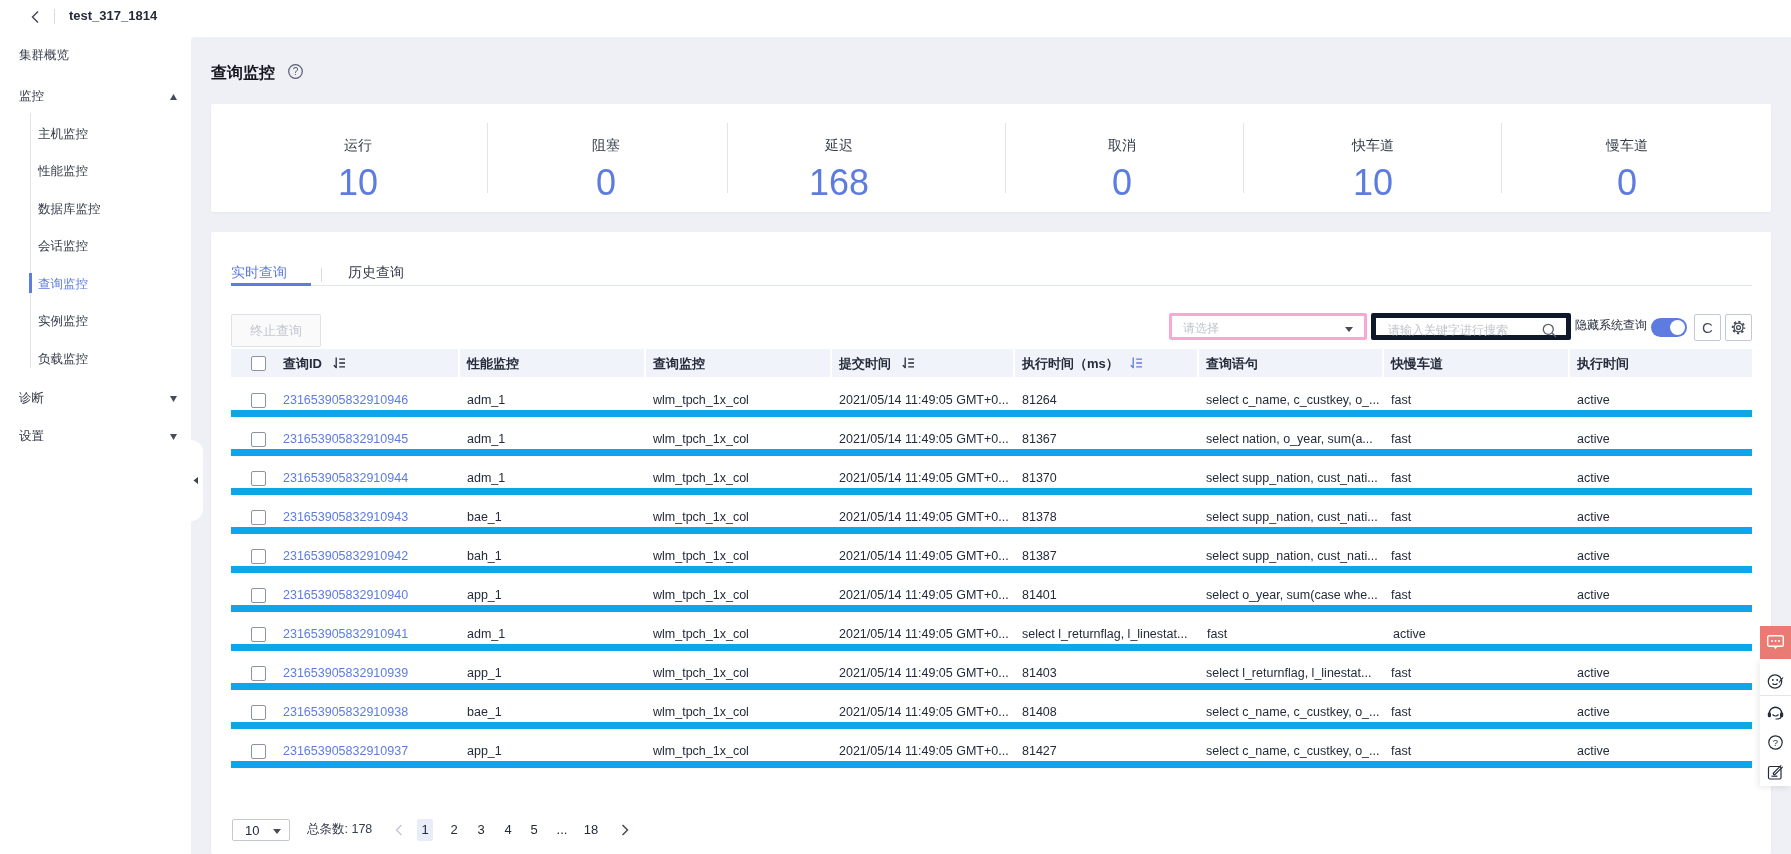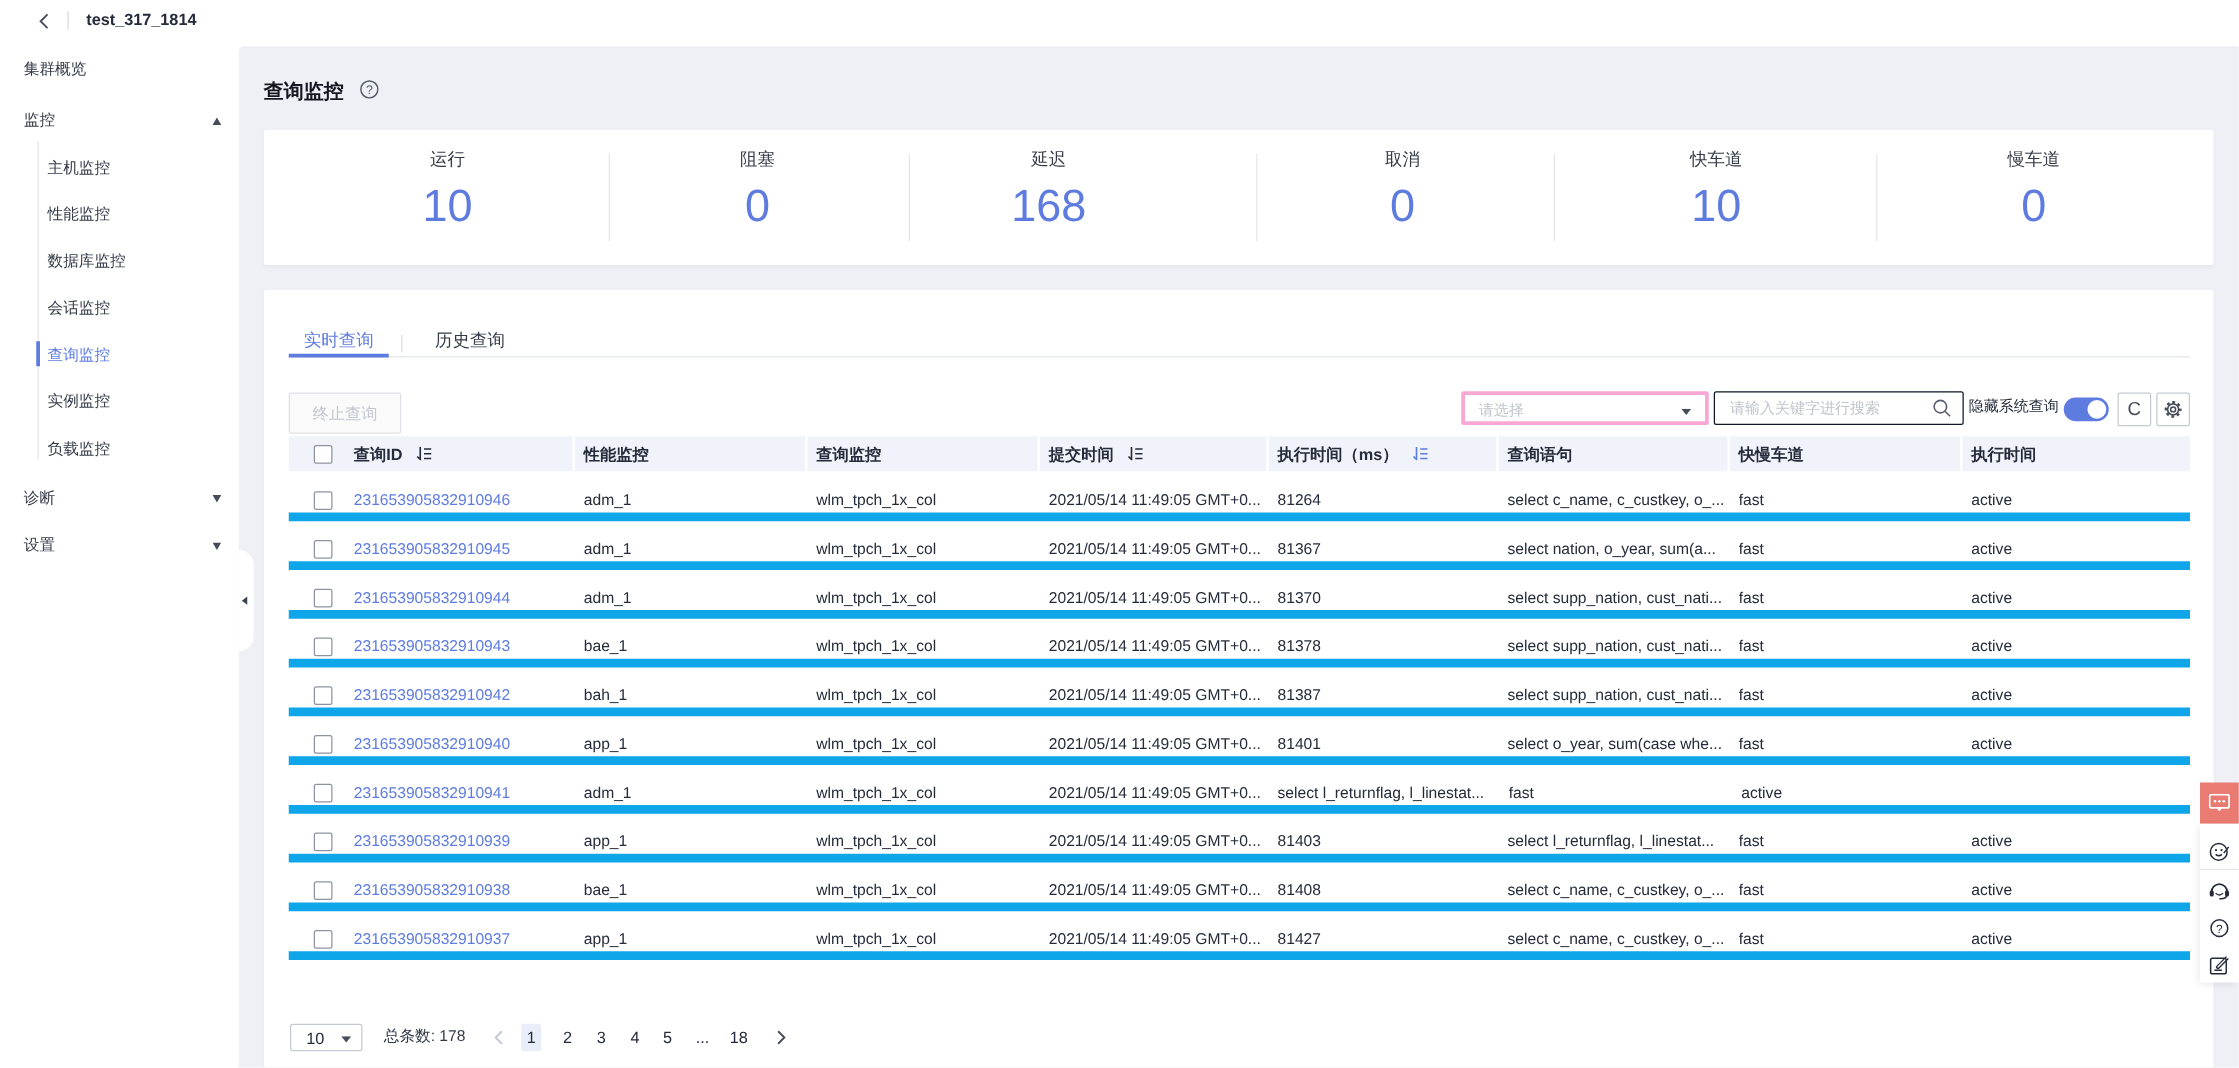--- a/index.html
+++ b/index.html
@@ -81,33 +81,33 @@
     <div class="abs sdiv" style="left:276px"></div>
     <div class="abs sdiv" style="left:516px"></div>
     <div class="abs sdiv" style="left:794px"></div>
     <div class="abs sdiv" style="left:1032px"></div>
     <div class="abs sdiv" style="left:1290px"></div>
   </div>
 
   <div class="abs" style="left:20px;top:195px;width:1560px;height:622px;background:#fff;border-radius:2px;box-shadow:0 1px 3px rgba(0,0,0,.04)">
 
     <div class="abs" style="left:20px;top:53px;width:1521px;height:1px;background:#e1e5eb"></div>
-    <div class="abs" style="left:20px;top:29px;width:80px;height:25px;text-align:center;font-size:14px;line-height:22px;color:#5e7ce0;border-bottom:3px solid #5e7ce0">实时查询</div>
+    <div class="abs" style="left:20px;top:29px;width:80px;height:25px;text-align:left;font-size:14px;line-height:22px;color:#5e7ce0;border-bottom:3px solid #5e7ce0">实时查询</div>
     <div class="abs" style="left:110px;top:36px;width:1px;height:14px;background:#d8dae0"></div>
     <div class="abs" style="left:125px;top:29px;width:80px;height:25px;text-align:center;font-size:14px;line-height:22px;color:#343a47">历史查询</div>
 
     <div class="abs" style="left:20px;top:82px;width:90px;height:33px;background:#fafafa;border:1px solid #dfe1e6;border-radius:2px;text-align:center;line-height:31px;font-size:13px;color:#c3c7cf">终止查询</div>
 
     <div class="abs" style="left:958px;top:81px;width:198px;height:27px;background:#fff;border:3px solid #f9a8d4;border-radius:2px">
       <div class="abs" style="left:11px;top:6px;font-size:12px;line-height:13px;color:#c0c4cc">请选择</div>
       <svg class="abs" style="right:11px;top:11px" width="8" height="5" viewBox="0 0 8 5">
           <path d="M0 0 L8 0 L4 5 Z" fill="#464c59"></path>
         </svg>
     </div>
-    <div class="abs" style="left:1160px;top:81px;width:200px;height:27px;background:#fff;border:1px solid #0f172a;border-radius:2px">
+    <div class="abs" style="left:1160px;top:81px;width:200px;height:27px;background:#fff;border:5px solid #0f172a;border-radius:2px">
       <div class="abs" style="left:12px;top:6px;font-size:12px;line-height:13px;color:#c0c4cc">请输入关键字进行搜索</div>
       <svg class="abs" style="right:9px;top:5px" width="15" height="15" viewBox="0 0 15 15">
           <circle cx="6.3" cy="6.3" r="5" fill="none" stroke="#575d6c" stroke-width="1.3"></circle>
           <path d="M10 10 L14 14" stroke="#575d6c" stroke-width="1.3"></path>
         </svg>
     </div>
     <div class="abs" style="left:1364px;top:87px;font-size:12px;line-height:13px;color:#252b3a">隐藏系统查询</div>
     <div class="abs" style="left:1440px;top:86px;width:36px;height:19px;background:#5e7ce0;border-radius:10px">
       <div class="abs" style="right:2px;top:2px;width:15px;height:15px;background:#fff;border-radius:50%"></div>
     </div>
@@ -330,21 +330,21 @@
   <svg class="abs" style="left:7px;top:105px" width="17" height="17" viewBox="0 0 17 17">
       <rect x="1.5" y="2.5" width="12.5" height="12.5" rx="1.5" fill="none" stroke="#252b3a" stroke-width="1.2"></rect>
       <path d="M6 9.5 L14.2 1.3 M7.5 11 L15.7 2.8 M6 9.5 L6.6 10.4 7.5 11 Z" fill="none" stroke="#252b3a" stroke-width="1.1"></path>
       <path d="M4.5 12.2 H10.5" stroke="#252b3a" stroke-width="1.2"></path>
     </svg>
 </div>
 
 <style>
 .mi{line-height:13px}
 .stat{top:0;width:200px;text-align:center}
-.sl{margin-top:16px;font-size:14px;line-height:14px;color:#343a47}
+.sl{margin-top:34px;font-size:14px;line-height:14px;color:#343a47}
 .sn{margin-top:13px;font-size:36px;line-height:36px;color:#5e7ce0}
 .sdiv{top:19px;width:1px;height:70px;background:#e3e5ea}
 .thead .gap{border-left:2px solid #fff}
 .c0{width:40px}.c1{width:187px}.c2{width:186px}.c3{width:186px}.c4{width:183px}.c5{width:184px}.c6{width:185px}.c7{width:186px}.c8{width:184px}
 .c1,.c2,.c3,.c4,.c5,.c6,.c7,.c8{padding-left:9px;overflow:hidden;white-space:nowrap}
 .gap{padding-left:7px !important}
 .sort{margin-left:10px;vertical-align:-2px}
 .thead .c1,.row .c1{padding-left:12px}
 .cb{display:inline-block;width:15px;height:15px;border:1px solid #8d93a1;border-radius:2px;background:#fff}
 .row{display:flex;height:39px;line-height:45px;font-size:12.5px;color:#252b3a;border-bottom:7px solid #0ea5e9}

